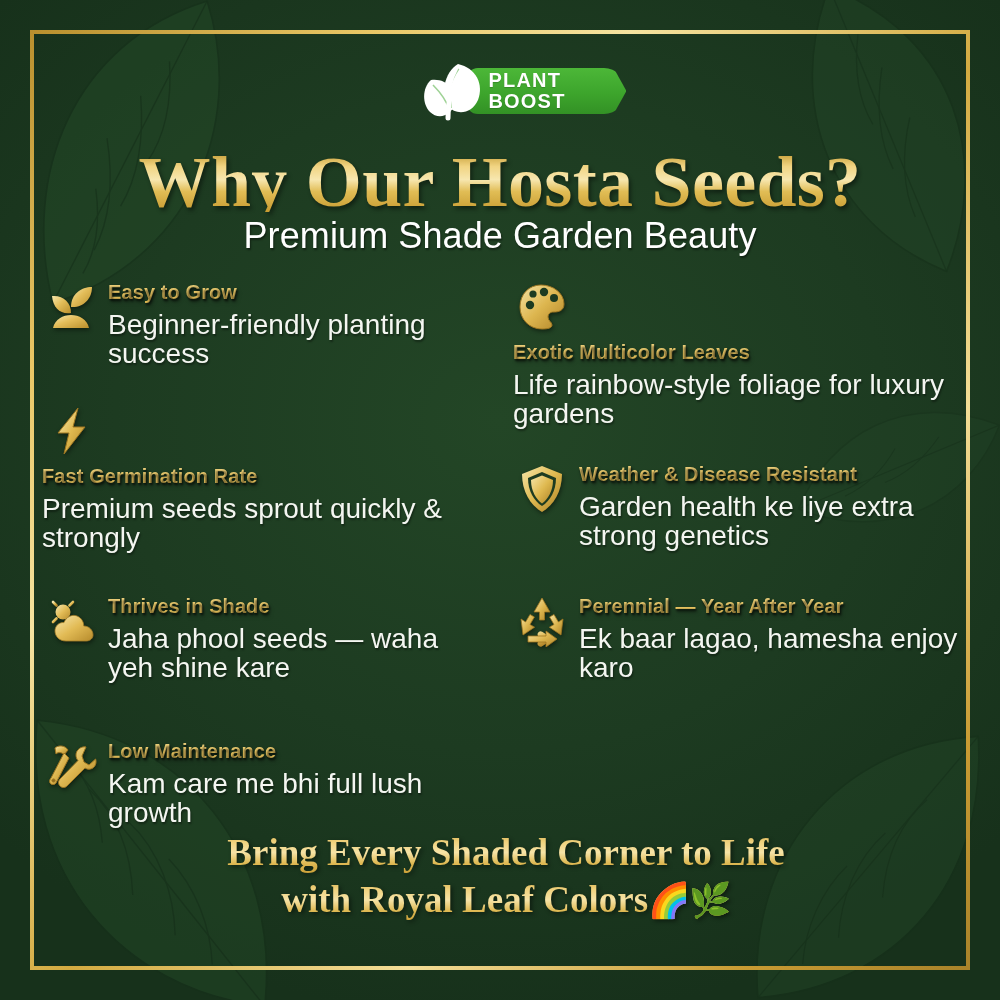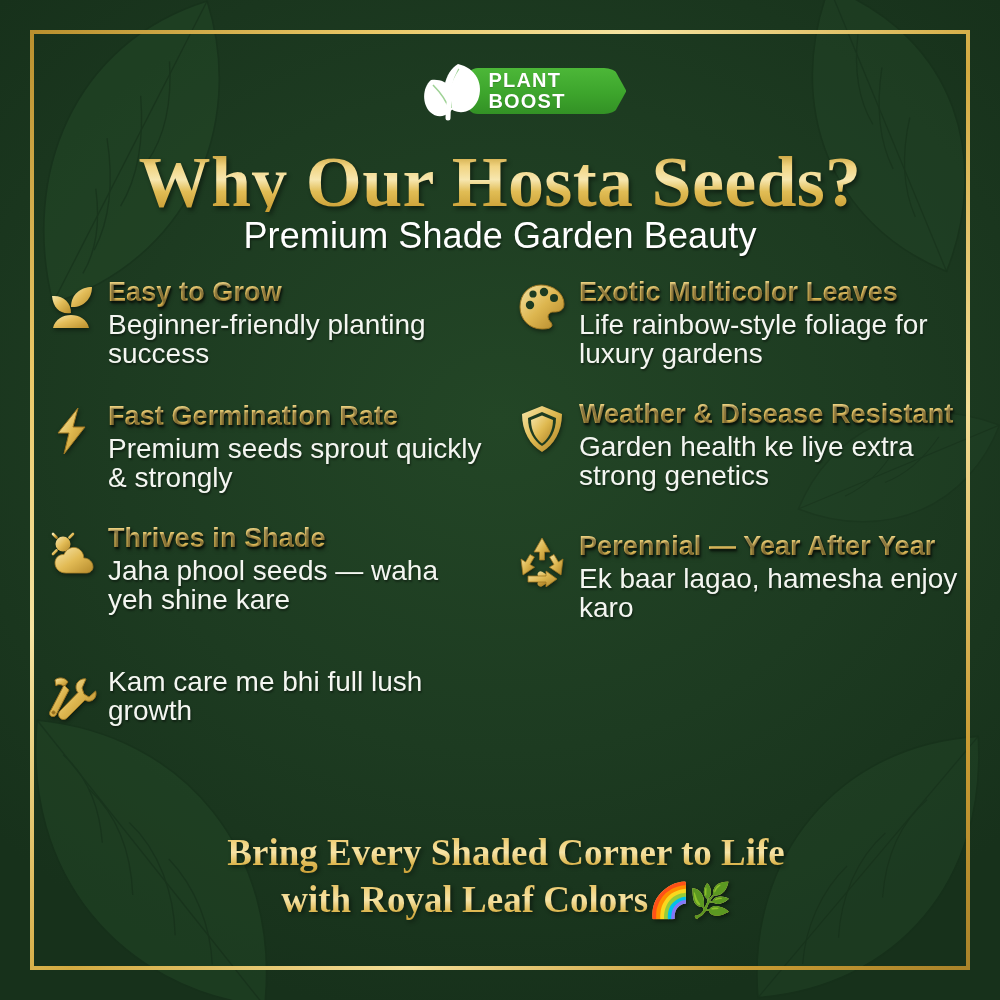--- a/index.html
+++ b/index.html
@@ -147,21 +147,21 @@
     margin-top: 2px;
     margin-right: 8px;
     display: flex;
     align-items: center;
     justify-content: center;
   }
   .feat-icon svg { display: block; filter: drop-shadow(1px 2px 2px rgba(0,0,0,.45)); }
   .feat-body { flex: 1 1 auto; min-width: 0; }
   .feat-title {
     color: #eccd6e;
-    font-size: 27px;
+    font-size: 20px;
     line-height: 32px;
     font-weight: bold;
     letter-spacing: .1px;
     text-shadow: 1px 2px 2px rgba(0,0,0,.45);
     margin: 0 0 2px 0;
     background: linear-gradient(180deg, #f2db95 0%, #e9c561 55%, #dcb44c 100%);
     -webkit-background-clip: text;
     background-clip: text;
     color: transparent;
     -webkit-text-fill-color: transparent;
@@ -170,23 +170,23 @@
   .feat-desc {
     color: #f4f6f1;
     font-size: 28px;
     line-height: 29px;
     margin: 0;
     text-shadow: 1px 2px 2px rgba(0,0,0,.4);
   }
 
   
   .col.left  .feat:nth-child(1) { margin-bottom: 32px; }
-  .col.left  .feat:nth-child(2) { margin-bottom: 30px; }
+  .col.left  .feat:nth-child(2) { margin-bottom: 38px; flex-direction: column; }
   .col.left  .feat:nth-child(3) { margin-bottom: 53px; }
-  .col.right .feat:nth-child(1) { margin-bottom: 30px; }
+  .col.right .feat:nth-child(1) { margin-bottom: 30px; flex-direction: column; }
   .col.right .feat:nth-child(2) { margin-bottom: 40px; }
 
   
   .footer {
     position: absolute;
     bottom: 42px;
     left: 0; right: 0;
     text-align: center;
     margin-left: 12px;
   }
@@ -405,20 +405,21 @@
                 <path d="M19 13 L24 18 L11 43 C10 45 6 45 5 43 C4 41 5 39 6 38 Z"></path>
                 <circle cx="8.5" cy="40.5" r="1.6" fill="#8f6c1f"></circle>
                 <path d="M41 7 C36 6 31 10 31 15 C31 17 31.6 19 33 20.5 L15 39
                          C13 41 13 44 15 46 C17 48 20 48 22 46 L40 28
                          C41.6 29 43.6 29.6 45.6 29 C50 28 52 23 50.6 19
                          L44 25 L39 22 L37 16 Z"></path>
               </g>
             </svg>
           </span>
           <div class="feat-body">
+            <div class="feat-title">Low Maintenance</div>
             <div class="feat-desc">Kam care me bhi full lush growth</div>
           </div>
         </div>
 
       </div>
 
       <div class="col right">
 
         <div class="feat">
           <span class="feat-icon">

